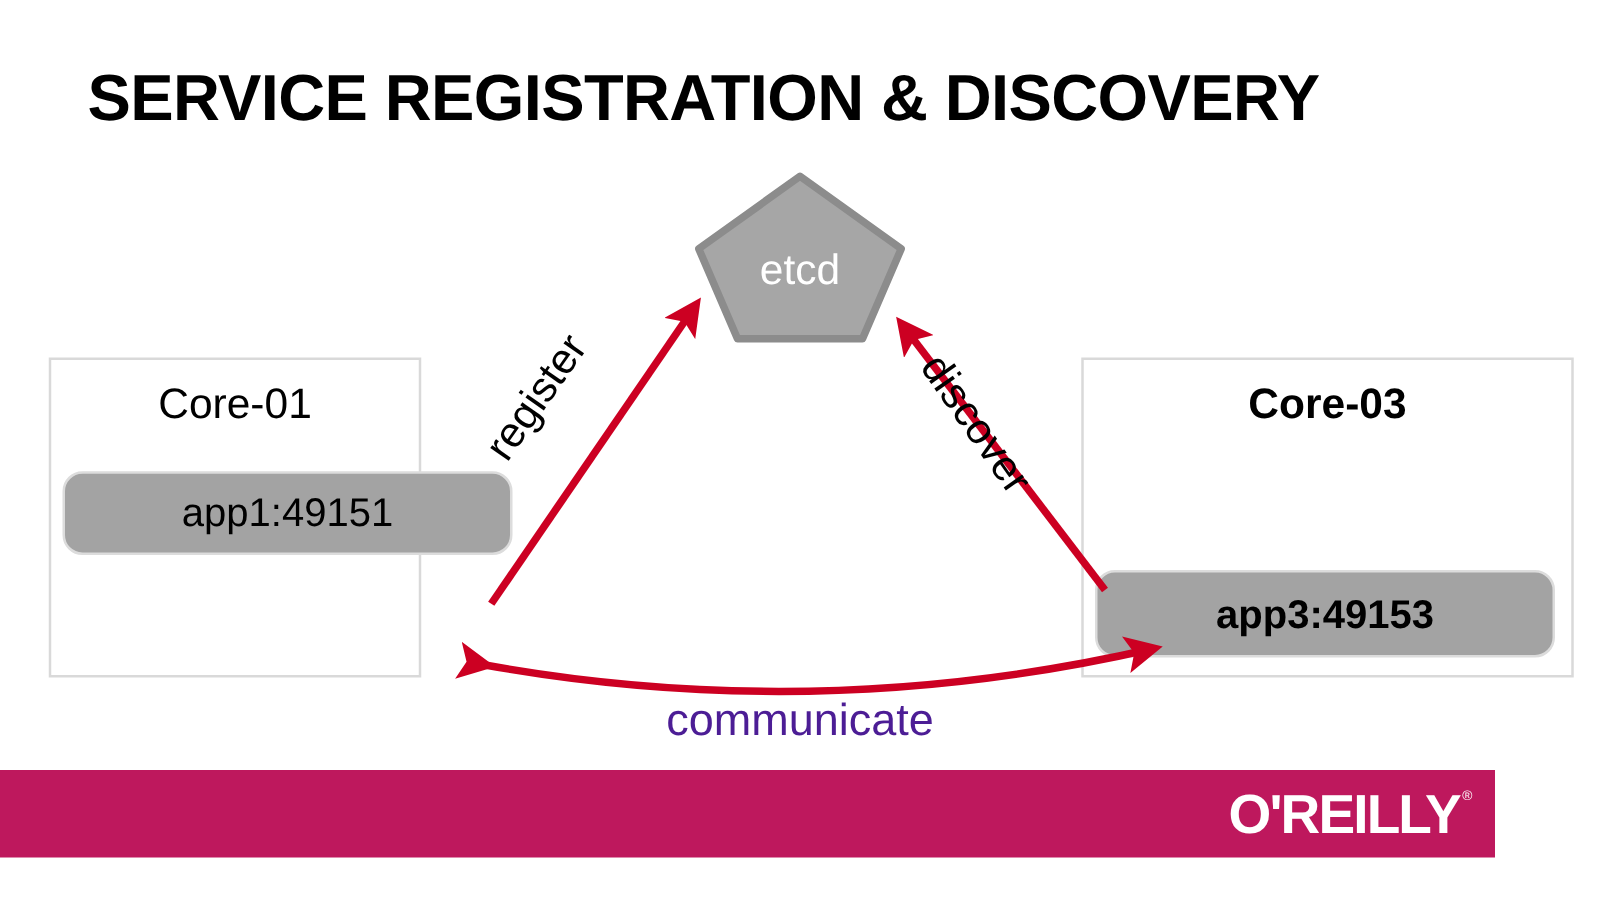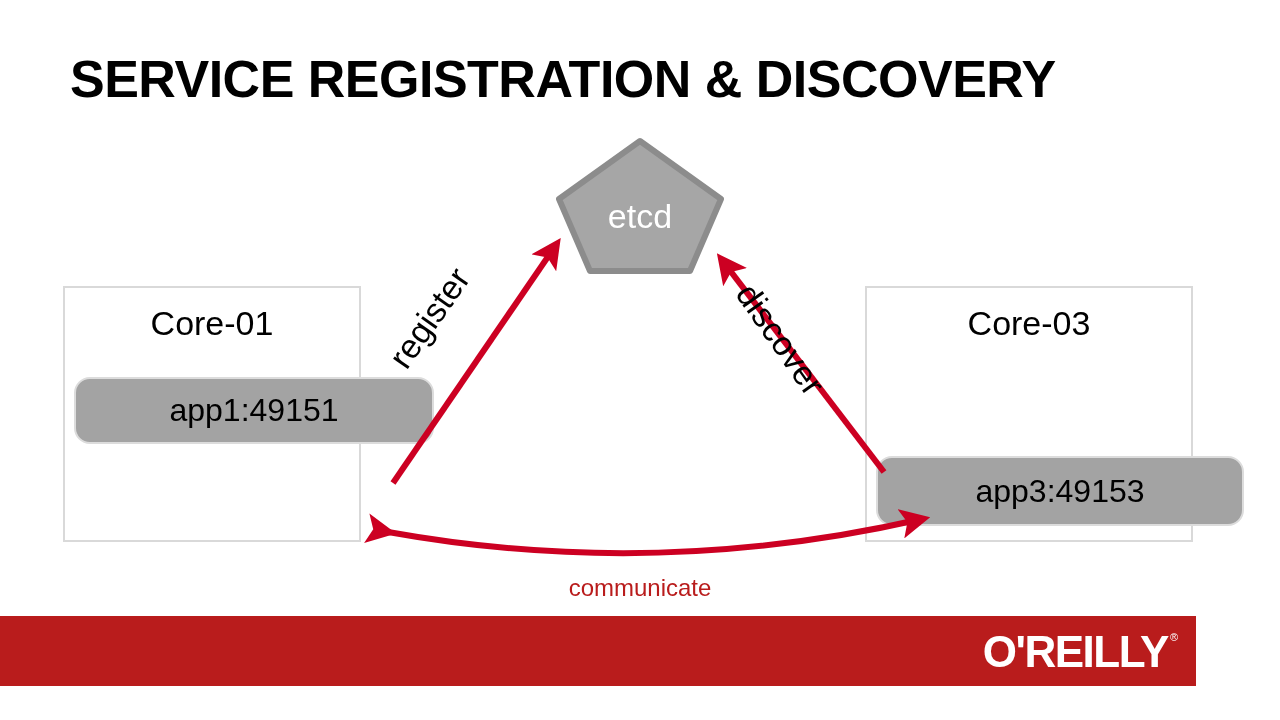--- a/index.html
+++ b/index.html
@@ -35,22 +35,22 @@
     color: #000000;
   }
 
   
   .host-card {
     position: absolute;
     box-sizing: border-box;
     background: #ffffff;
     border: 2px solid #d9d9d9;
   }
-  #core-left  { left: 39px;  top: 286px; width: 298px; height: 256px; margin-left: 24px; }
-  #core-right { left: 865px; top: 286px; width: 328px; height: 256px; }
+  #core-left  { left: 39px;  top: 286px; width: 298px; height: 256px; }
+  #core-right { left: 865px; top: 286px; width: 394px; height: 256px; font-weight: bold; }
 
   .host-title {
     position: absolute;
     left: 0;
     right: 0;
     top: 17px;
     text-align: center;
     font-size: 34px;
     line-height: 1.1;
     color: #000000;
@@ -122,33 +122,32 @@
     top: 268px;
     transform: rotate(55deg);
     transform-origin: left center;
   }
   #label-communicate {
     position: absolute;
     left: 0;
     right: 0;
     top: 555px;
     text-align: center;
-    font-size: 24px;
-    color: #b91c1c;
-    margin-top: 19px;
+    font-size: 36px;
+    color: #4c1d95;
   }
 
   
   #footer-bar {
     position: absolute;
     left: 0;
     top: 616px;
     width: 1196px;
     height: 70px;
-    background: #b91c1c;
+    background: #be185d;
   }
   #oreilly-logo {
     position: absolute;
     right: 18px;
     top: 14px;
     height: 42px;
     display: flex;
     align-items: baseline;
     color: #ffffff;
   }

